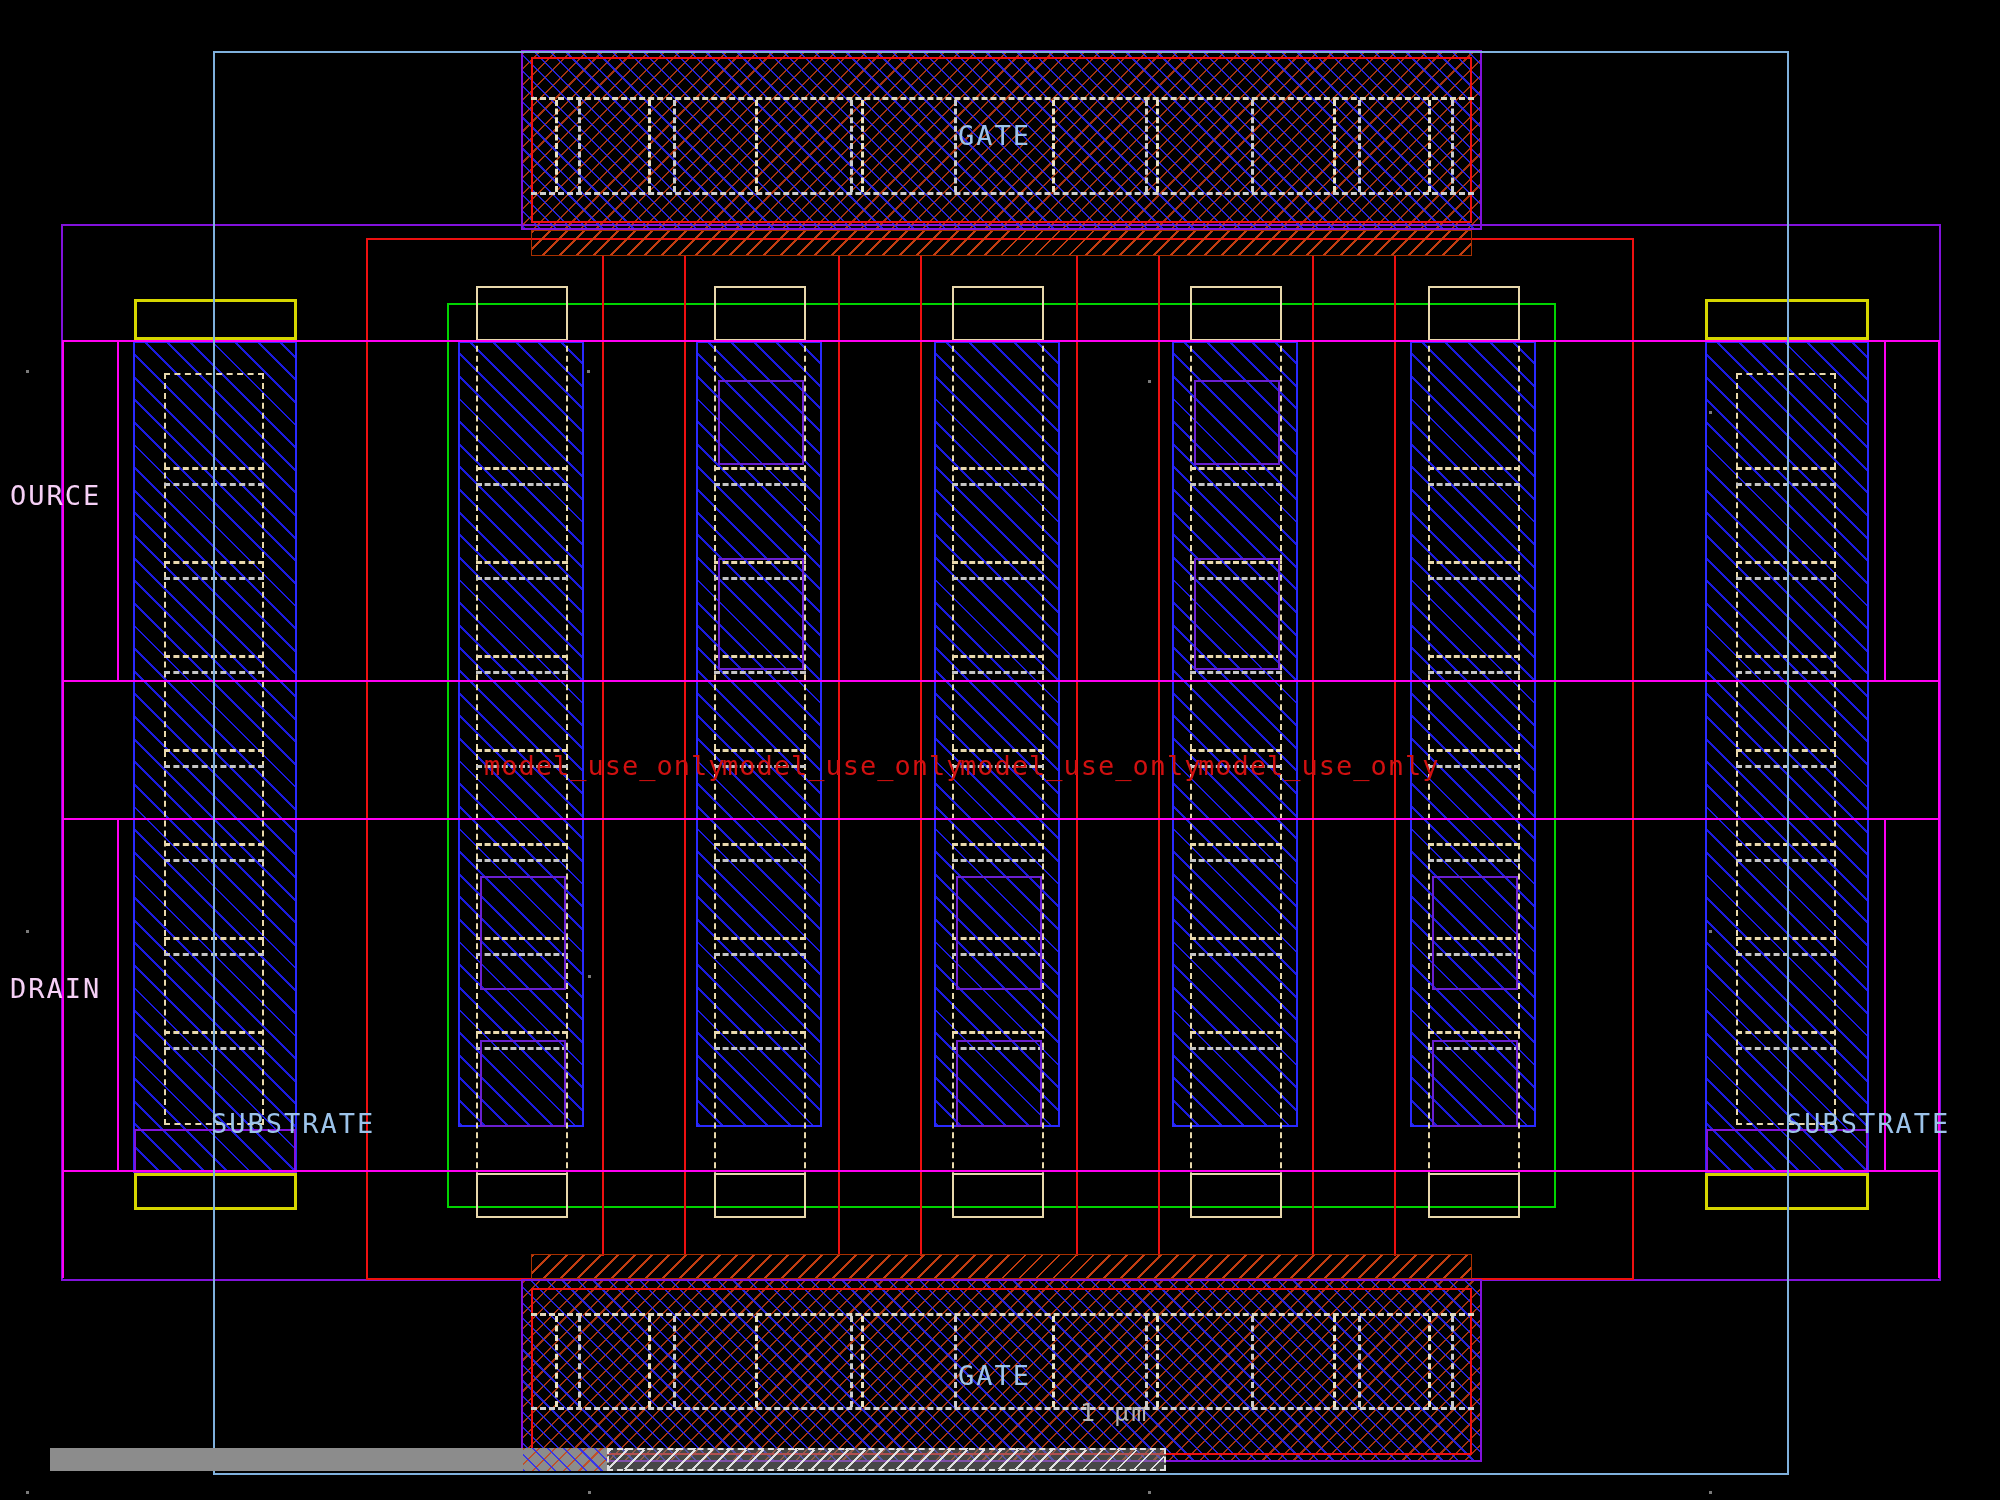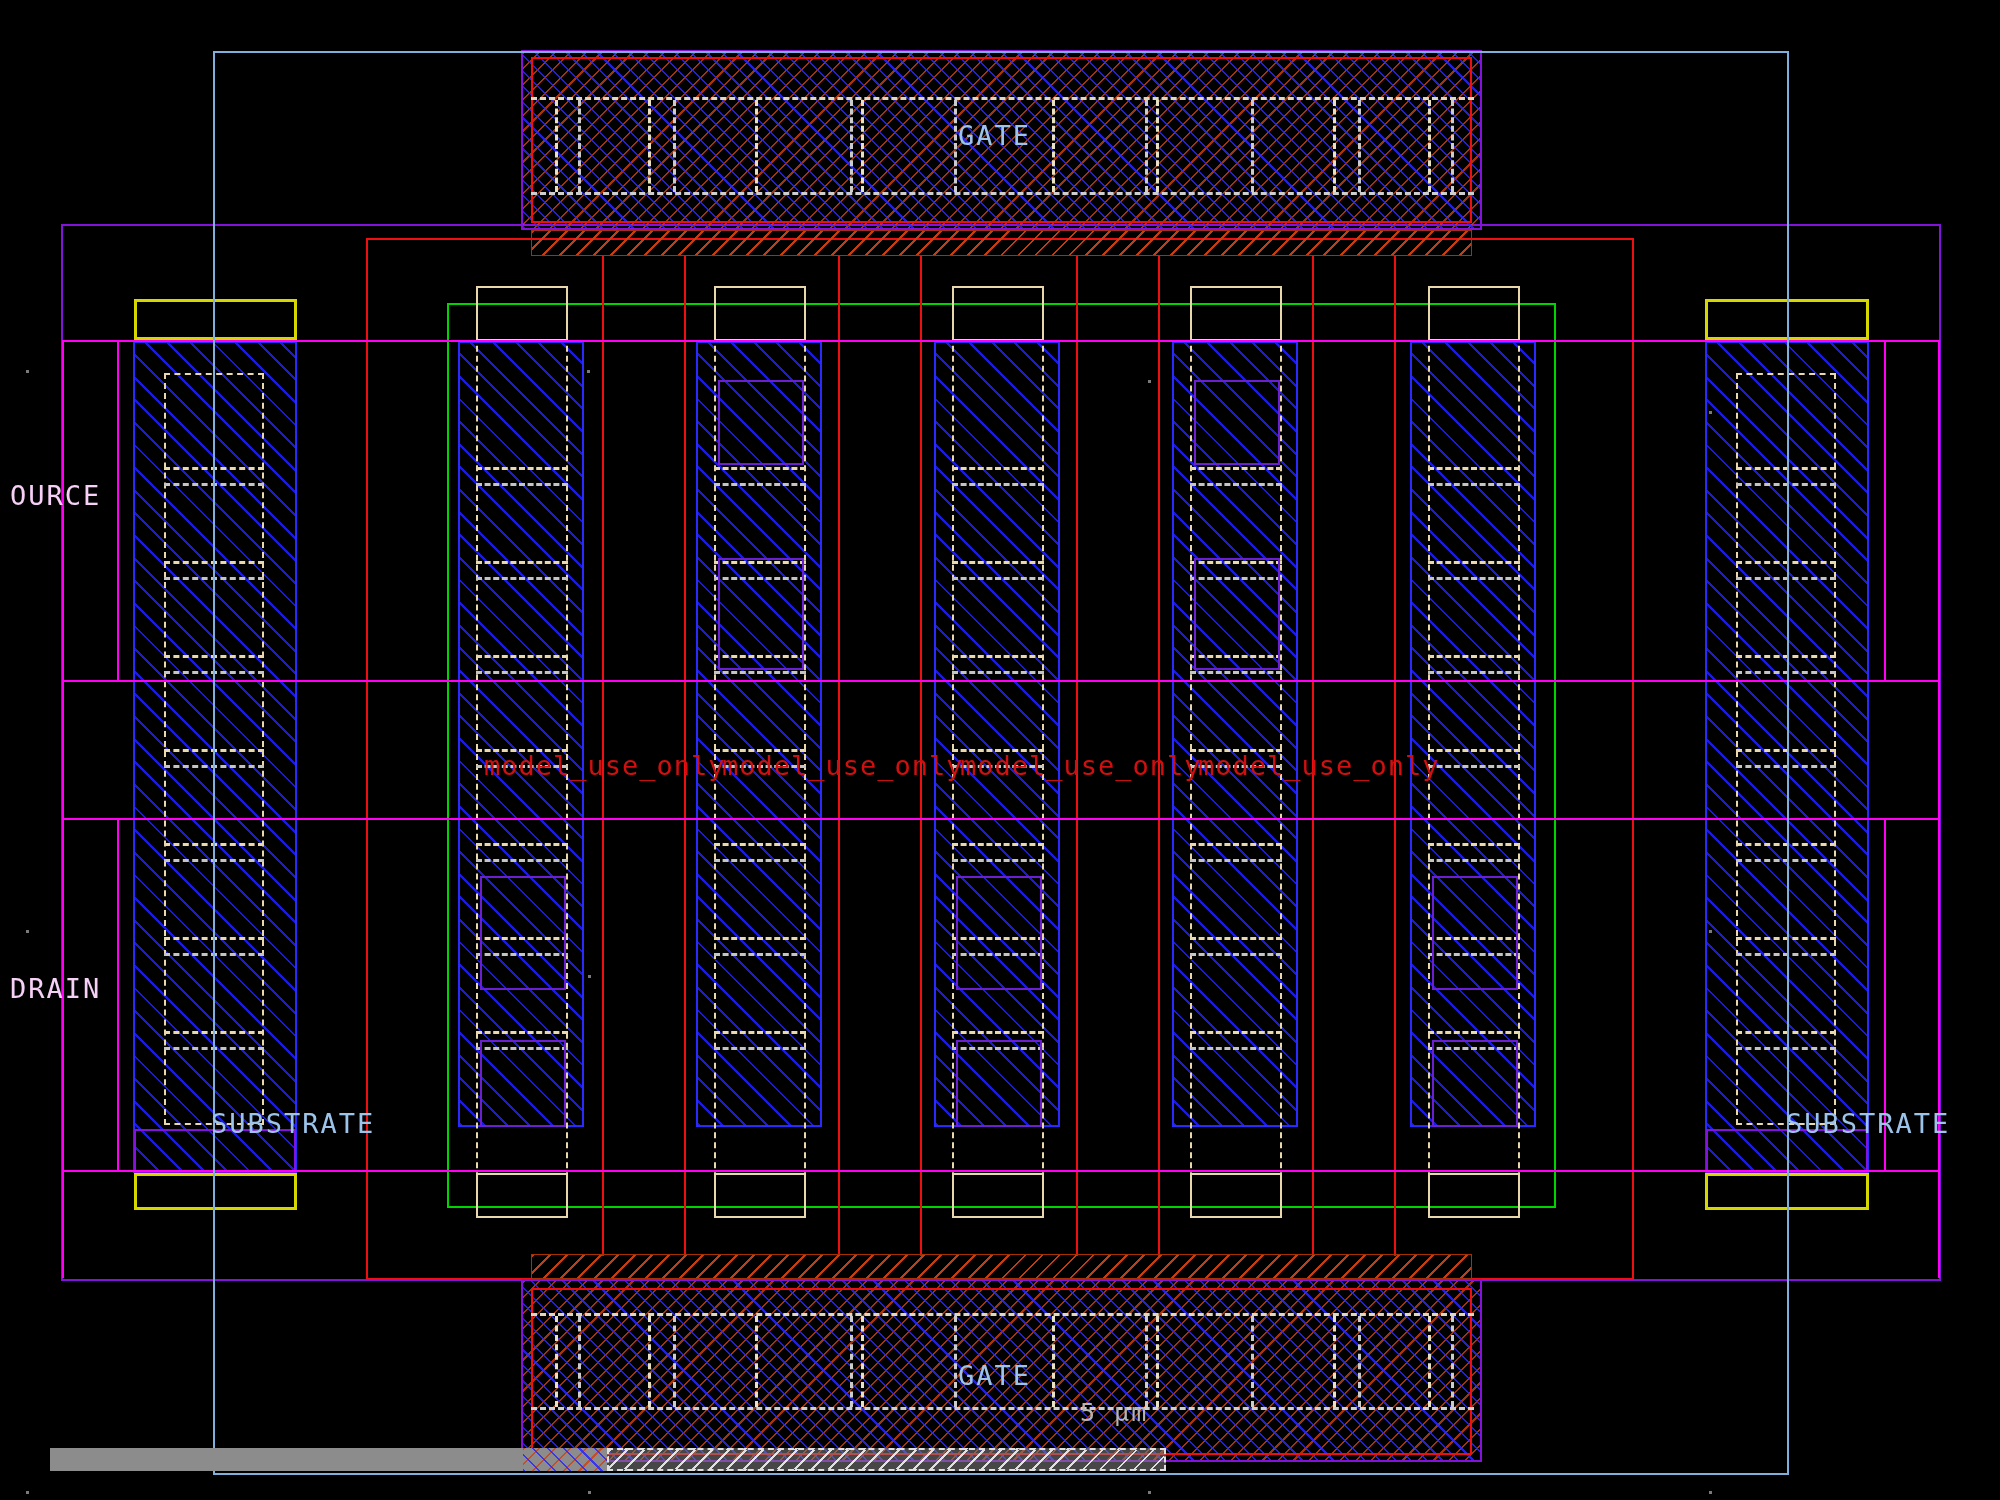--- a/index.html
+++ b/index.html
@@ -281,21 +281,21 @@
   <div class="rect strip" style="left:531px;top:1254px;width:941px;height:25px;"></div>
 
   <div class="rect ol-lightblue" style="left:213px;top:51px;width:1576px;height:1424px;"></div>
 
   <div class="lbl blue" style="left:958px;top:122px;">GATE</div>
   <div class="lbl blue" style="left:958px;top:1362px;">GATE</div>
   <div class="lbl pink" style="left:10px;top:482px;">OURCE</div>
   <div class="lbl pink" style="left:10px;top:975px;">DRAIN</div>
   <div class="lbl blue" style="left:211px;top:1110px;">SUBSTRATE</div>
   <div class="lbl blue" style="left:1786px;top:1110px;">SUBSTRATE</div>
-  <div class="lbl scale" style="left:1080px;top:1400px;">5 µm</div>
+  <div class="lbl scale" style="left:1080px;top:1400px;">1 µm</div>
 
   <div class="rect bar-solid" style="left:50px;top:1448px;width:557px;height:23px;"></div>
   <div class="rect bar-overlay" style="left:523px;top:1448px;width:84px;height:23px;"></div>
   <div class="rect bar-hatch" style="left:607px;top:1448px;width:559px;height:23px;"></div>
 <div class="lbl model" style="left: 484px; top: 752px;">model_use_only</div>
     <div class="lbl model" style="left: 722px; top: 752px;">model_use_only</div>
     <div class="lbl model" style="left: 960px; top: 752px;">model_use_only</div>
     <div class="lbl model" style="left: 1198px; top: 752px;">model_use_only</div>
     <div class="dot" style="left: 26px; top: 370px;"></div>
     <div class="dot" style="left: 587px; top: 370px;"></div>

